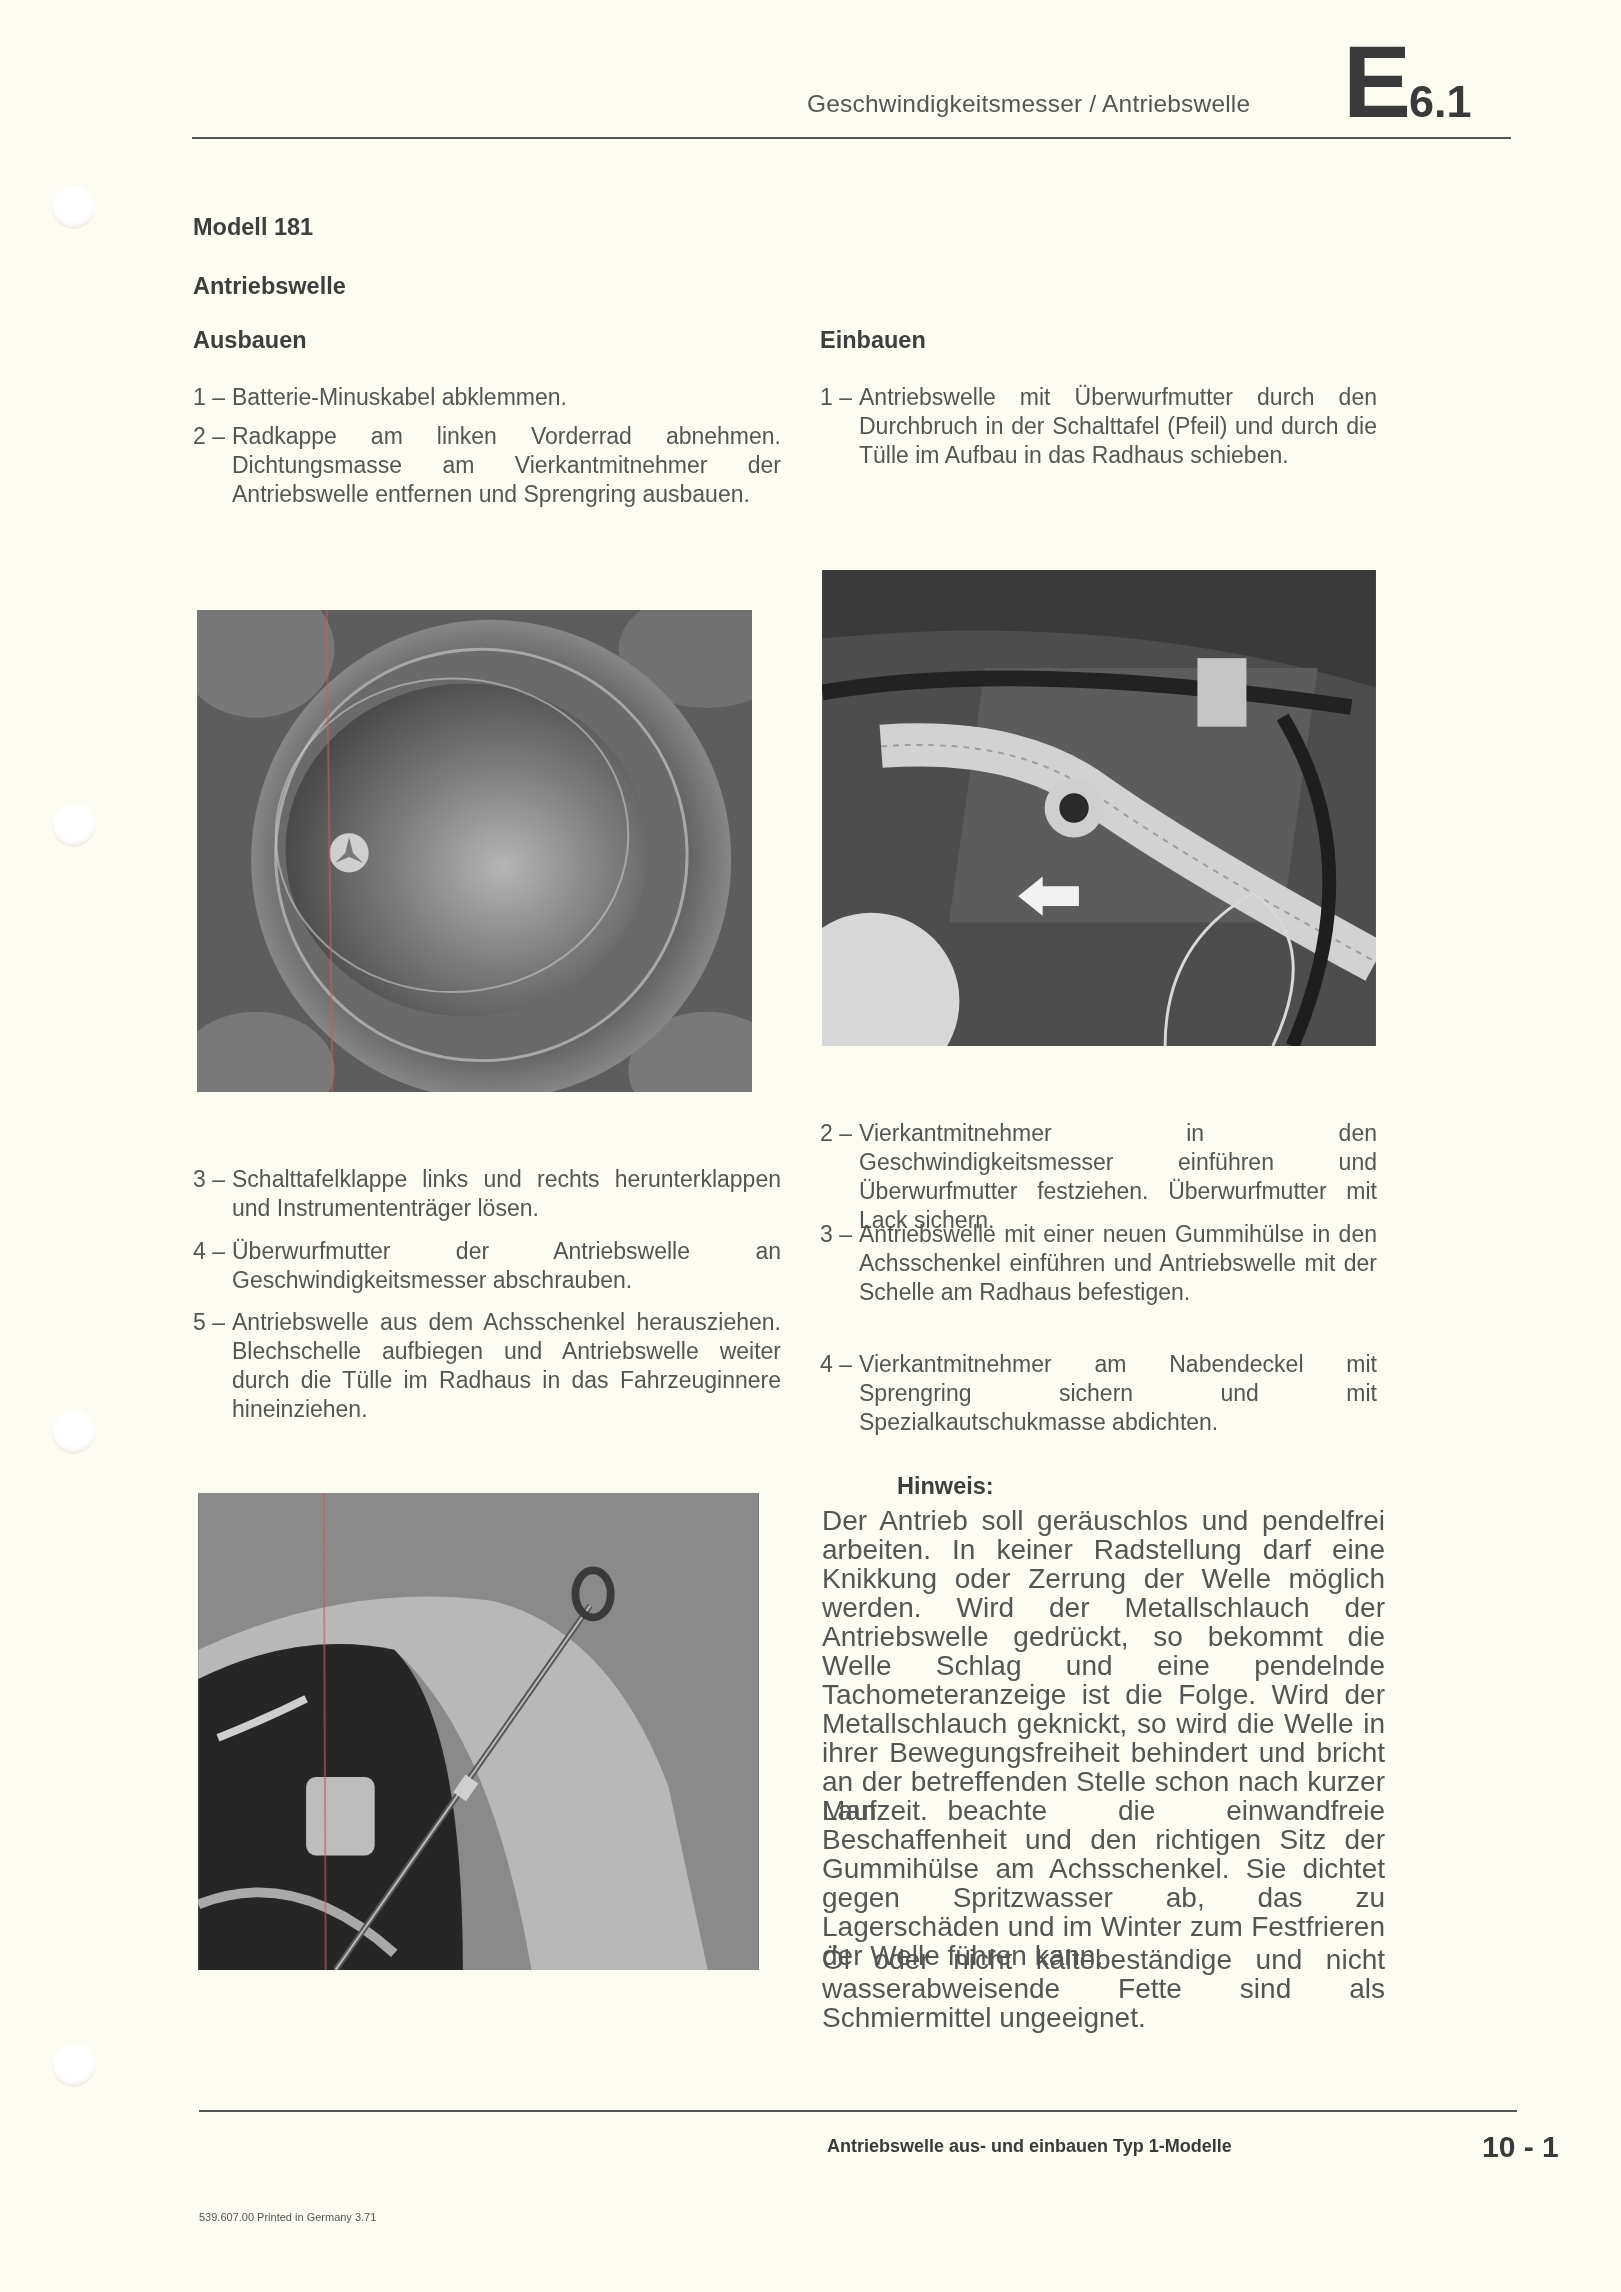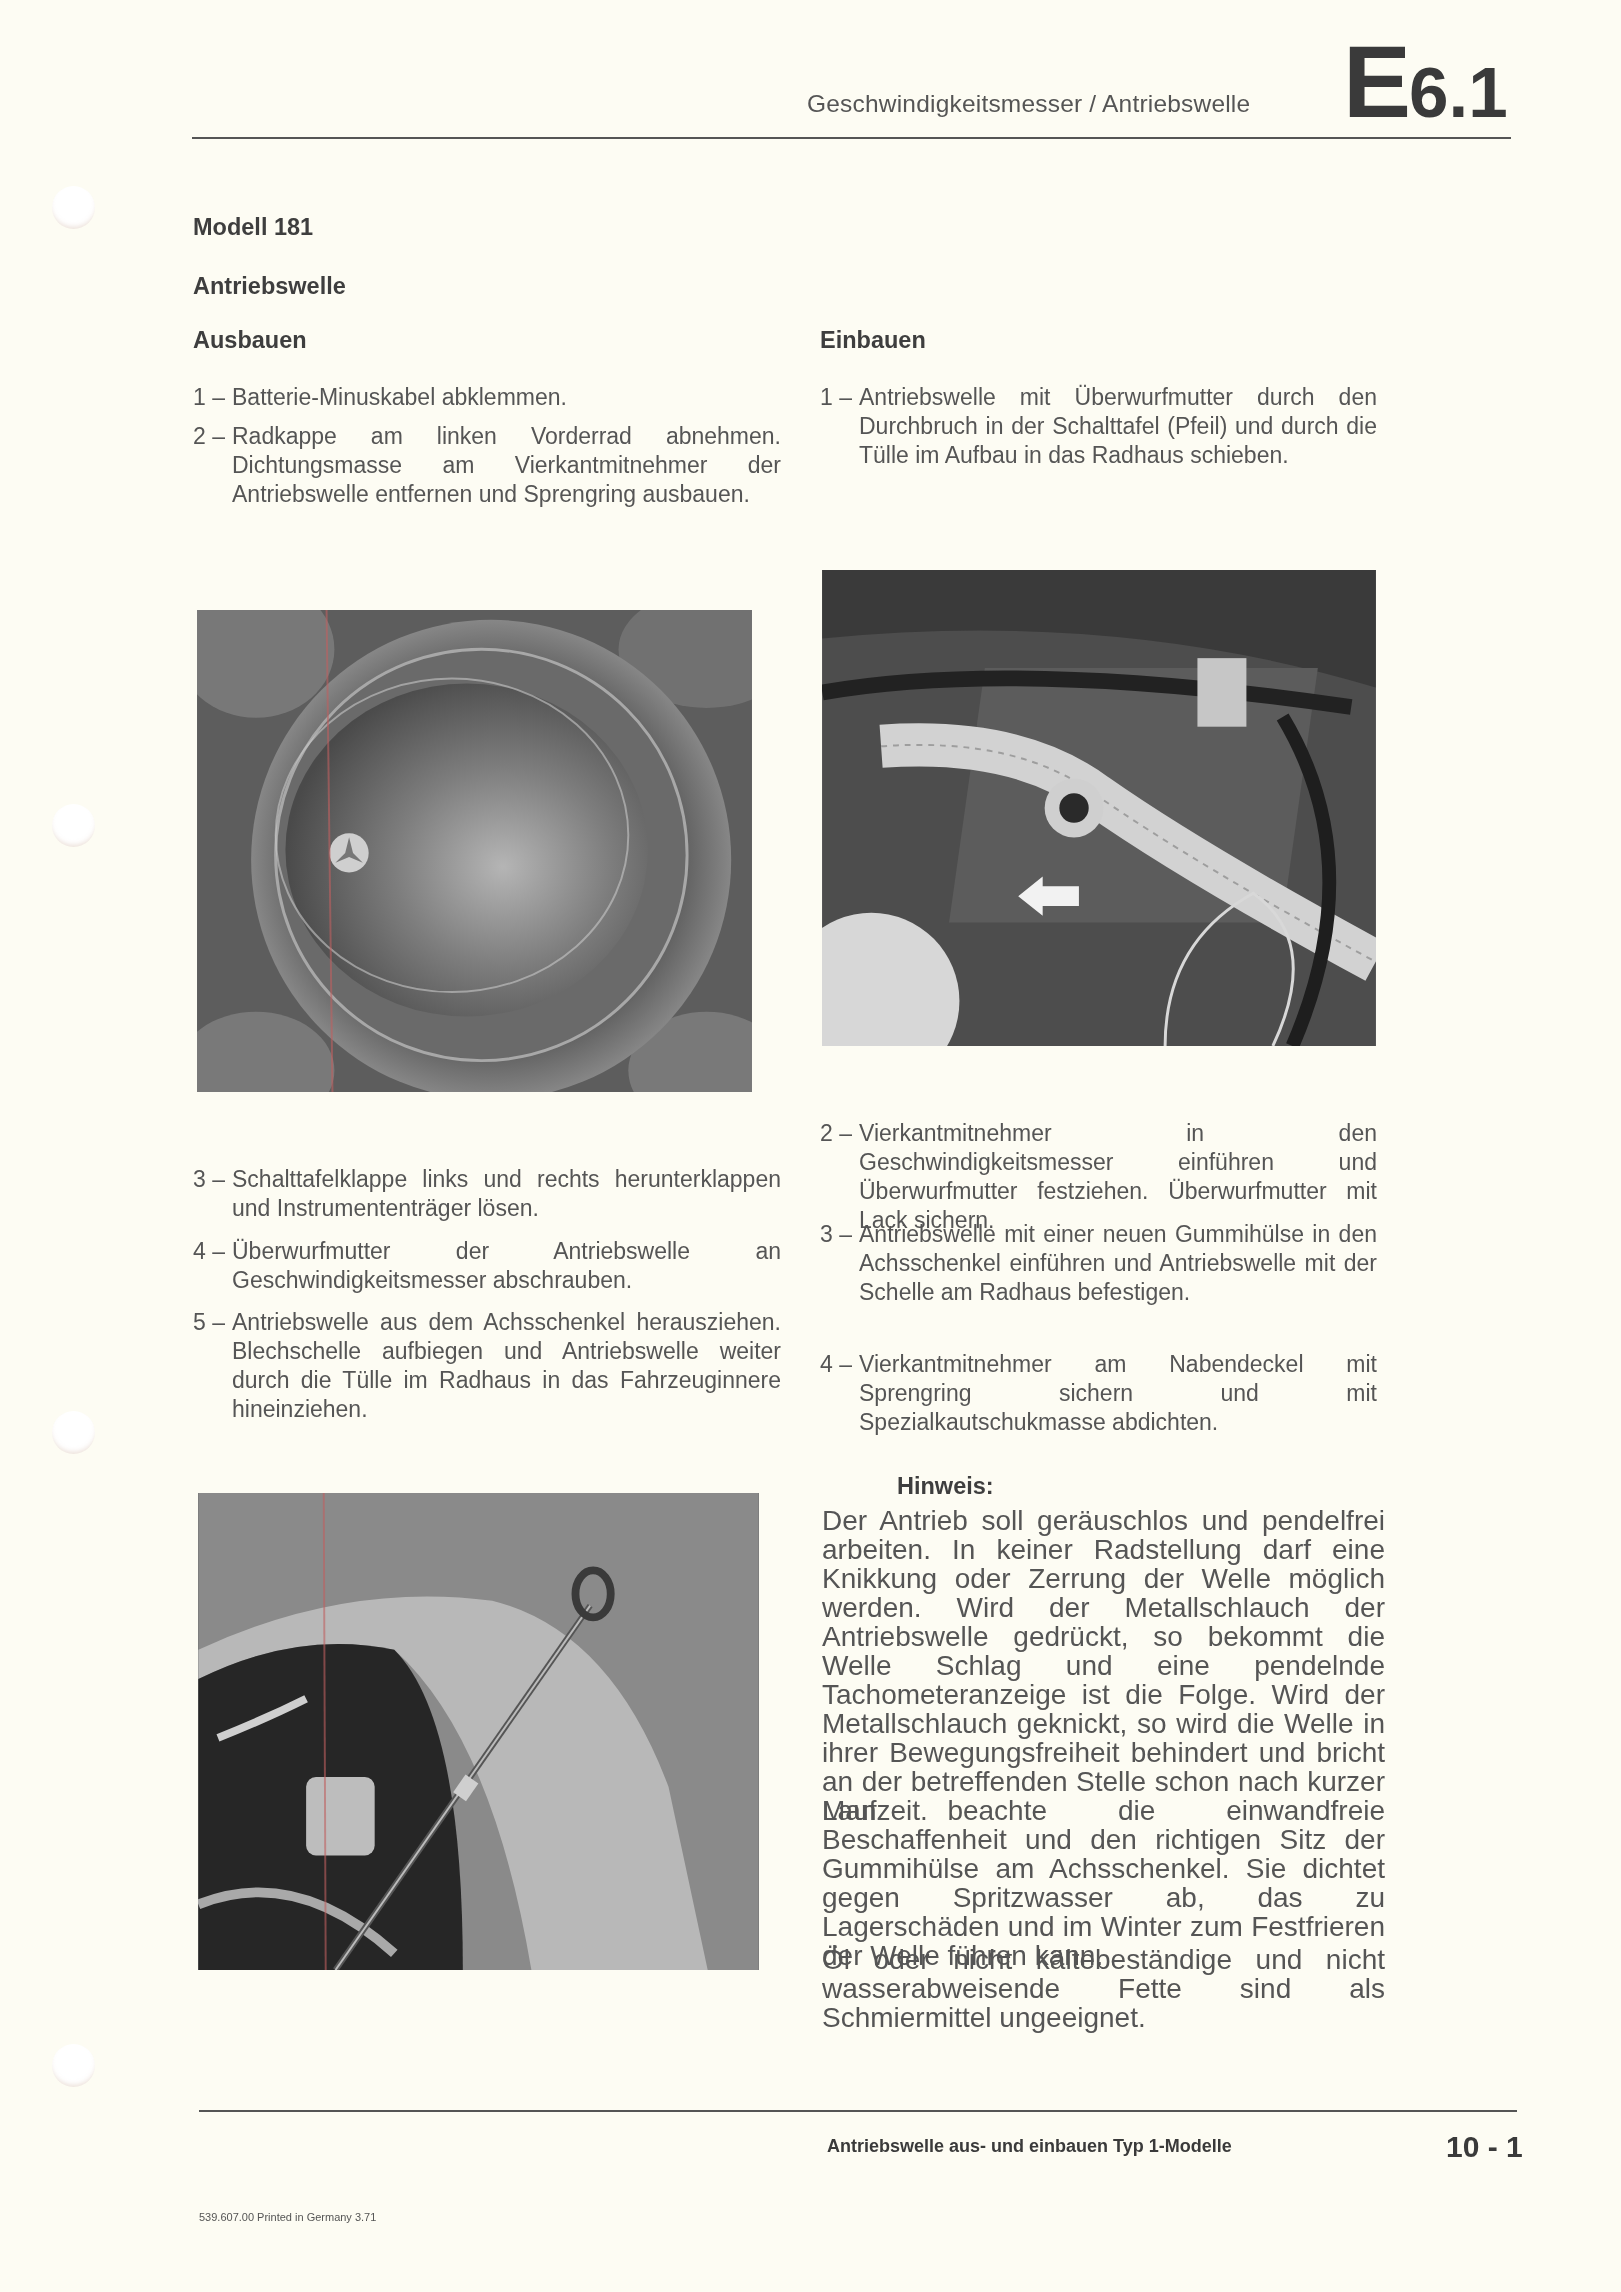--- a/index.html
+++ b/index.html
@@ -11,21 +11,21 @@
   }
   .abs { position: absolute; }
   .punch {
     position: absolute; width: 43px; height: 43px; border-radius: 50%;
     background: #ffffff;
     box-shadow: inset 0 -3.9px 4.9px -2px rgba(200,170,150,0.35);
   }
   .header-title { font-size: 24.5px; color: #555; letter-spacing: 0.2px; }
   .section-code { font-weight: bold; color: #3a3a3a; }
   .section-code .big { font-size: 102px; line-height: 1; letter-spacing: -2px; }
-  .section-code .small { font-size: 71px; line-height: 1; }
+  .section-code .small { font-size: 45px; line-height: 1; }
   .rule { position: absolute; height: 2px; background: #555; }
   .h-bold { font-weight: bold; font-size: 23.5px; color: #3e3e3e; }
   .step {
     position: absolute; font-size: 23px; line-height: 29px; color: #555;
     display: flex; width: 588px;
   }
   .step .num { width: 39px; flex: none; white-space: nowrap; }
   .step .txt { flex: 1; text-align: justify; }
   .para { position: absolute; font-size: 28px; line-height: 29px; color: #555; text-align: justify; width: 563px; }
   .photo { position: absolute; overflow: hidden; background: #6b6b6b; }
@@ -164,15 +164,15 @@
   </svg>
 </div>
 
 <div class="abs h-bold" style="left:869px;top:1473px;margin-left:28px;">Hinweis:</div>
 <div class="para" style="left:822px;top:1506px;">Der Antrieb soll geräuschlos und pendelfrei arbeiten. In keiner Radstellung darf eine Knikkung oder Zerrung der Welle möglich werden. Wird der Metallschlauch der Antriebswelle gedrückt, so bekommt die Welle Schlag und eine pendelnde Tachometeranzeige ist die Folge. Wird der Metallschlauch geknickt, so wird die Welle in ihrer Bewegungsfreiheit behindert und bricht an der betreffenden Stelle schon nach kurzer Laufzeit.</div>
 <div class="para" style="left:822px;top:1796px;">Man beachte die einwandfreie Beschaffenheit und den richtigen Sitz der Gummihülse am Achsschenkel. Sie dichtet gegen Spritzwasser ab, das zu Lagerschäden und im Winter zum Festfrieren der Welle führen kann.</div>
 <div class="para" style="left:822px;top:1945px;">Öl oder nicht kältebeständige und nicht wasserabweisende Fette sind als Schmiermittel ungeeignet.</div>
 
 <div class="rule" style="left:199px;top:2110px;width:1318px;"></div>
 <div class="abs footer-title" style="left:827px;top:2136px;">Antriebswelle aus- und einbauen Typ 1-Modelle</div>
-<div class="abs footer-page" style="left:1446px;top:2130px;">10 - 1</div>
+<div class="abs footer-page" style="left:1482px;top:2130px;">10 - 1</div>
 <div class="abs printline" style="left:199px;top:2211px;">539.607.00 Printed in Germany 3.71</div>
 
 
 </body></html>

